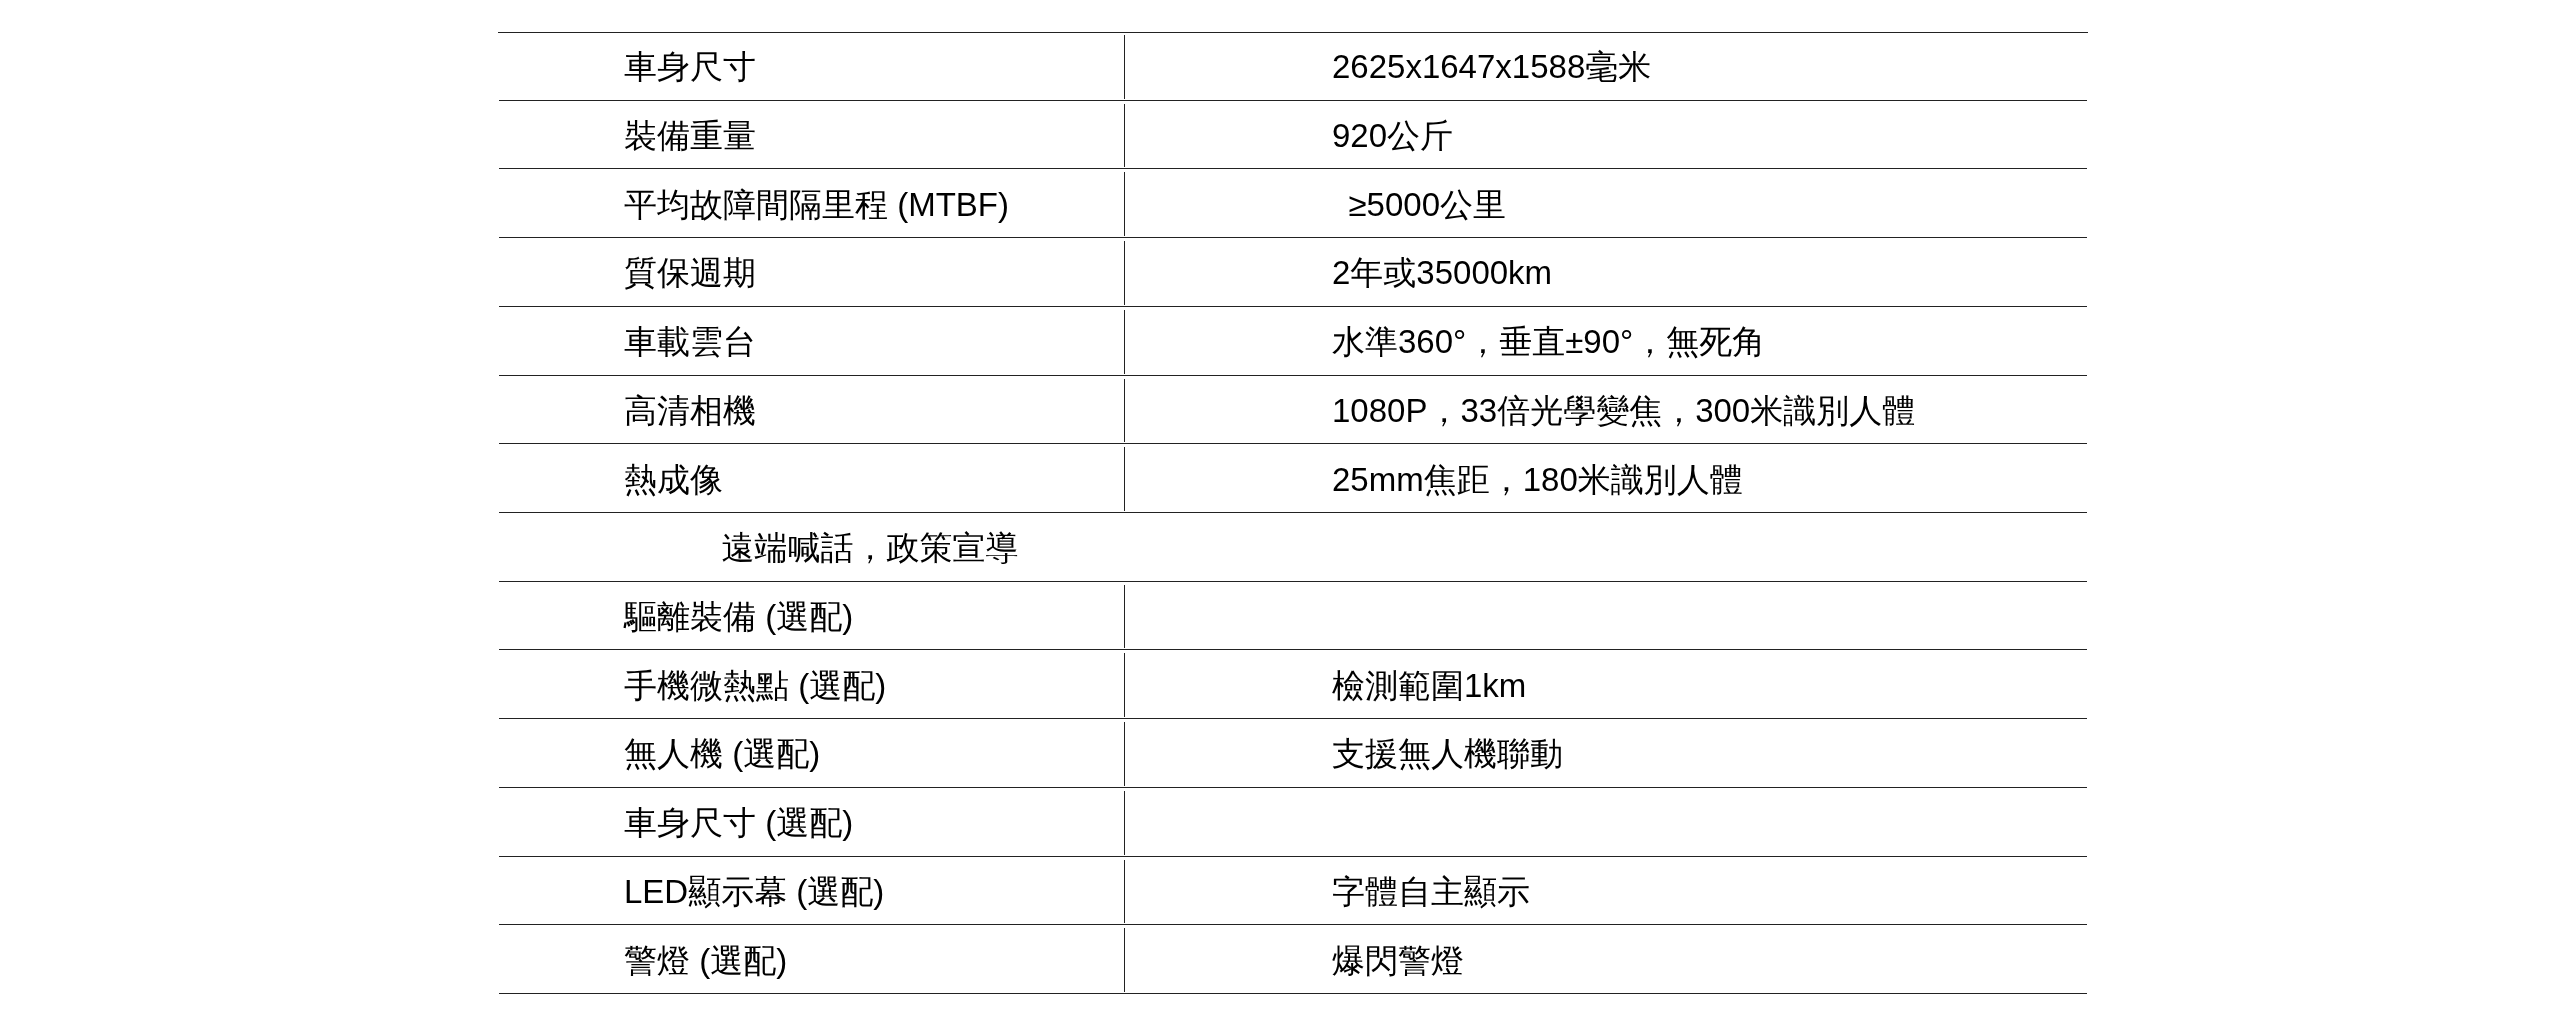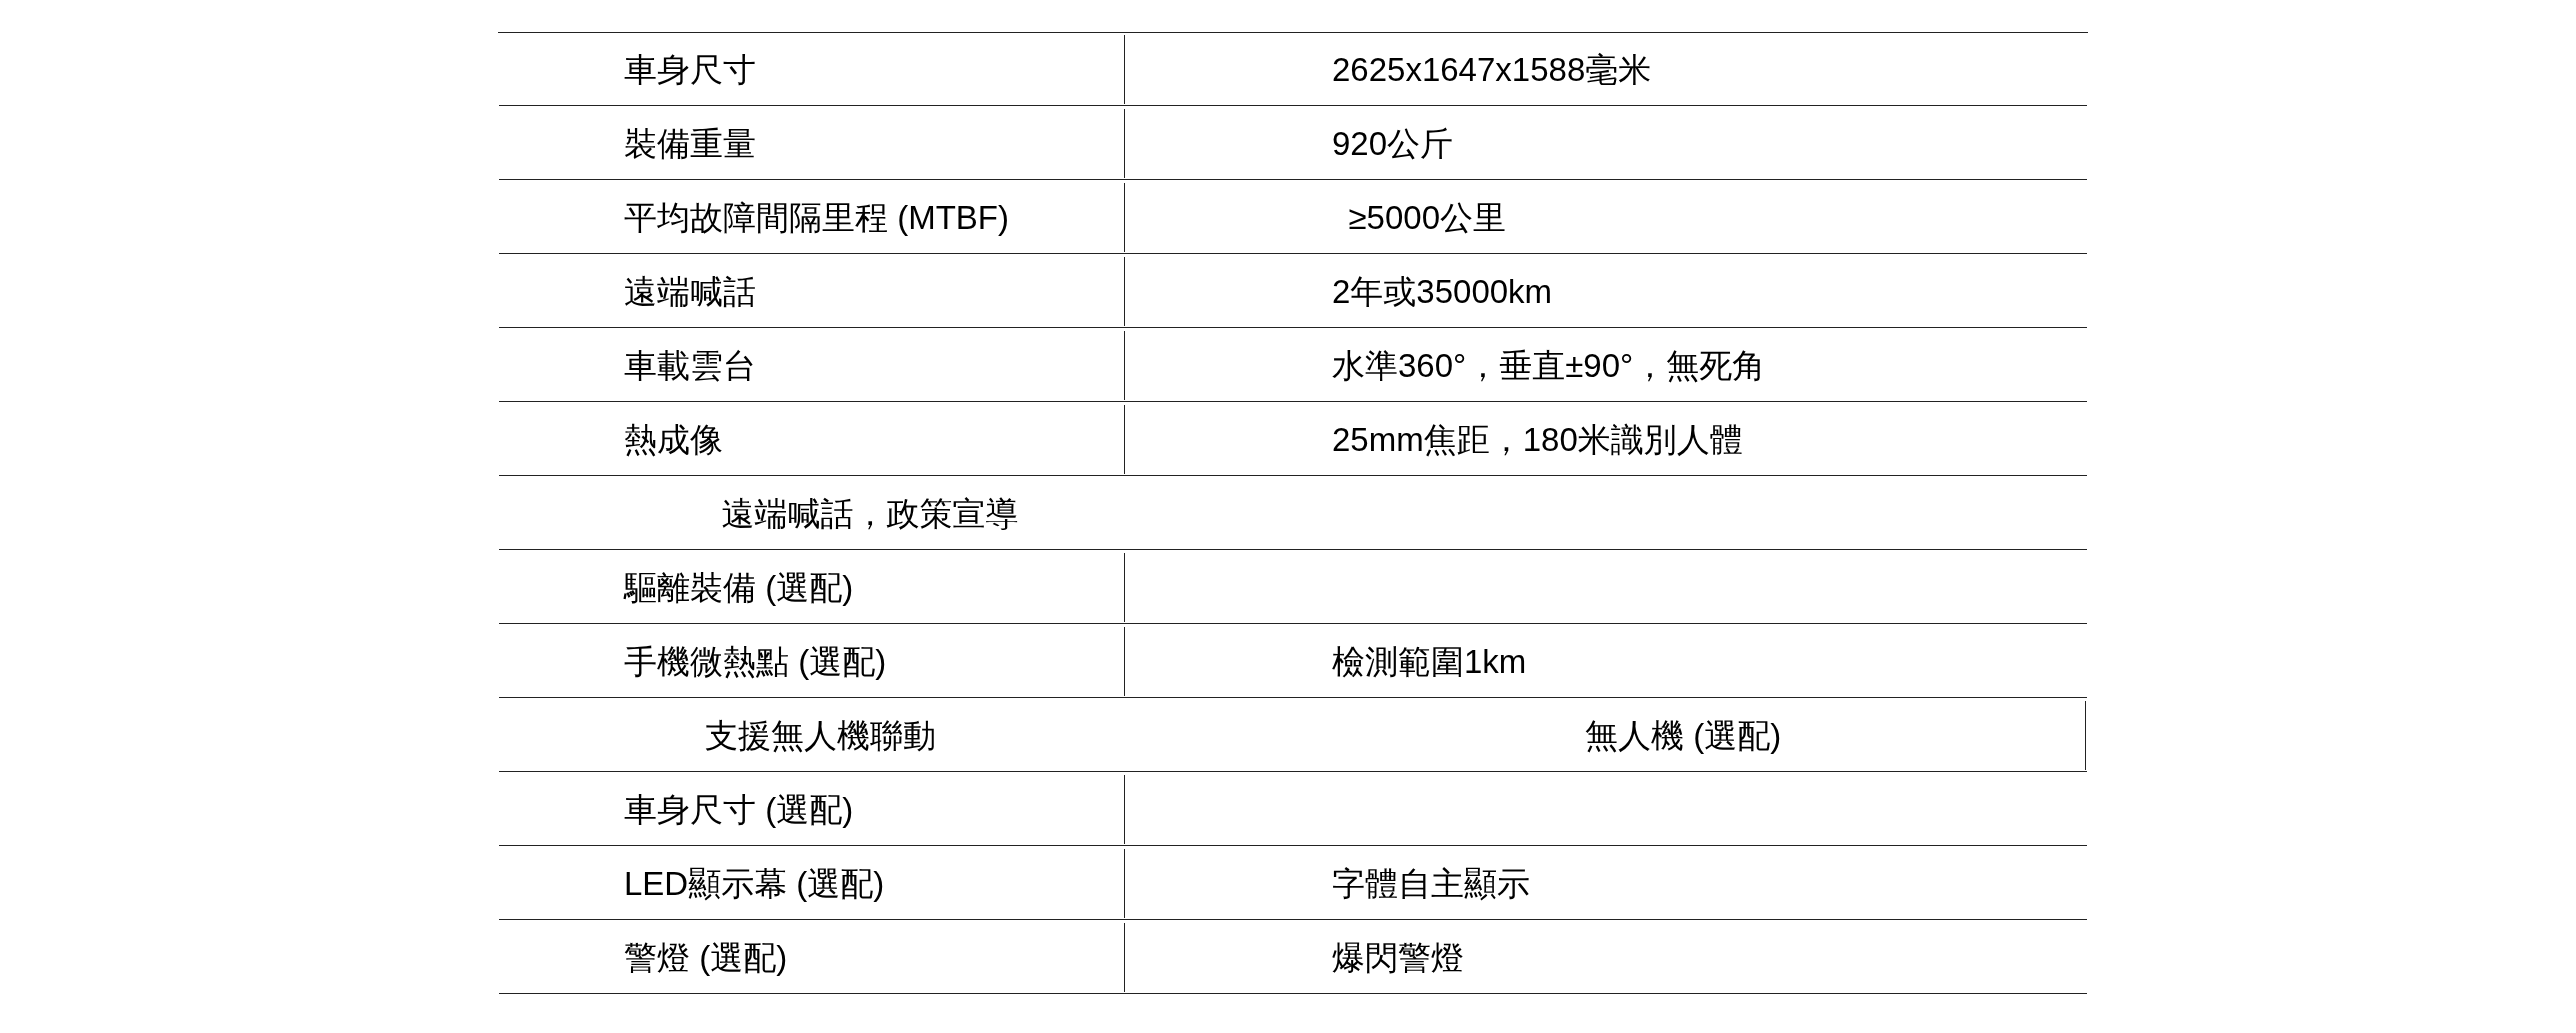--- a/index.html
+++ b/index.html
@@ -67,44 +67,48 @@
       </div>
       <div class="spec-row">
         <div class="cell label">裝備重量</div>
         <div class="cell value">920公斤</div>
       </div>
       <div class="spec-row">
         <div class="cell label">平均故障間隔里程 (MTBF)</div>
         <div class="cell value"> ≥5000公里</div>
       </div>
       <div class="spec-row">
-        <div class="cell label">遠端喊話</div>
+        <div class="cell label">質保週期</div>
         <div class="cell value">2年或35000km</div>
       </div>
       <div class="spec-row">
         <div class="cell label">車載雲台</div>
         <div class="cell value">水準360°，垂直±90°，無死角</div>
+      </div>
+      <div class="spec-row">
+        <div class="cell label">高清相機</div>
+        <div class="cell value">1080P，33倍光學變焦，300米識別人體</div>
       </div>
       <div class="spec-row">
         <div class="cell label">熱成像</div>
         <div class="cell value">25mm焦距，180米識別人體</div>
       </div>
       <div class="spec-row">
         <div class="cell value"> 遠端喊話，政策宣導</div>
       </div>
       <div class="spec-row">
         <div class="cell label">驅離裝備 (選配)</div>
       </div>
       <div class="spec-row">
         <div class="cell label">手機微熱點 (選配)</div>
         <div class="cell value">檢測範圍1km</div>
       </div>
       <div class="spec-row">
+        <div class="cell label">無人機 (選配)</div>
         <div class="cell value">支援無人機聯動</div>
-        <div class="cell label">無人機 (選配)</div>
       </div>
       <div class="spec-row">
         <div class="cell label">車身尺寸 (選配)</div>
       </div>
       <div class="spec-row">
         <div class="cell label">LED顯示幕 (選配)</div>
         <div class="cell value">字體自主顯示</div>
       </div>
       <div class="spec-row">
         <div class="cell label">警燈 (選配)</div>

